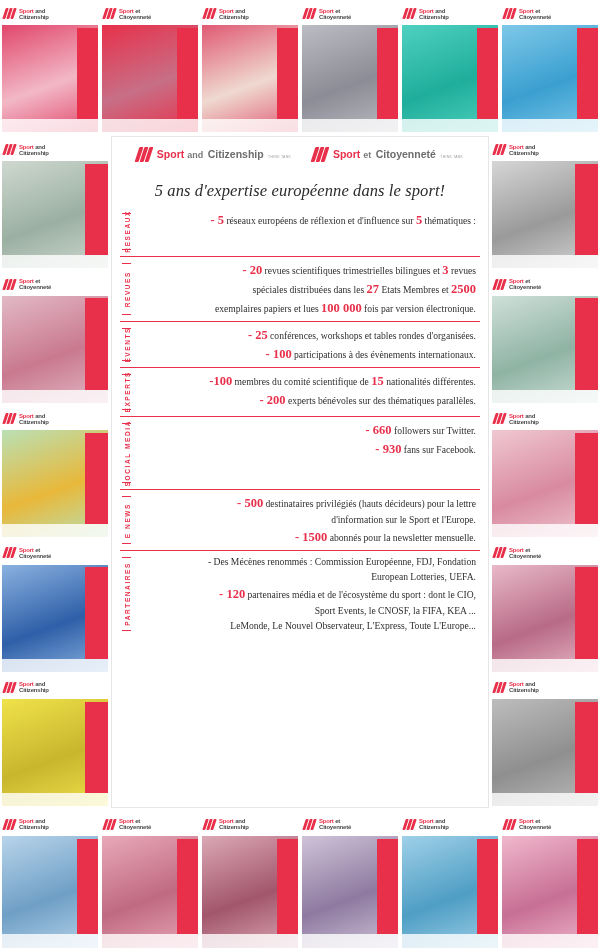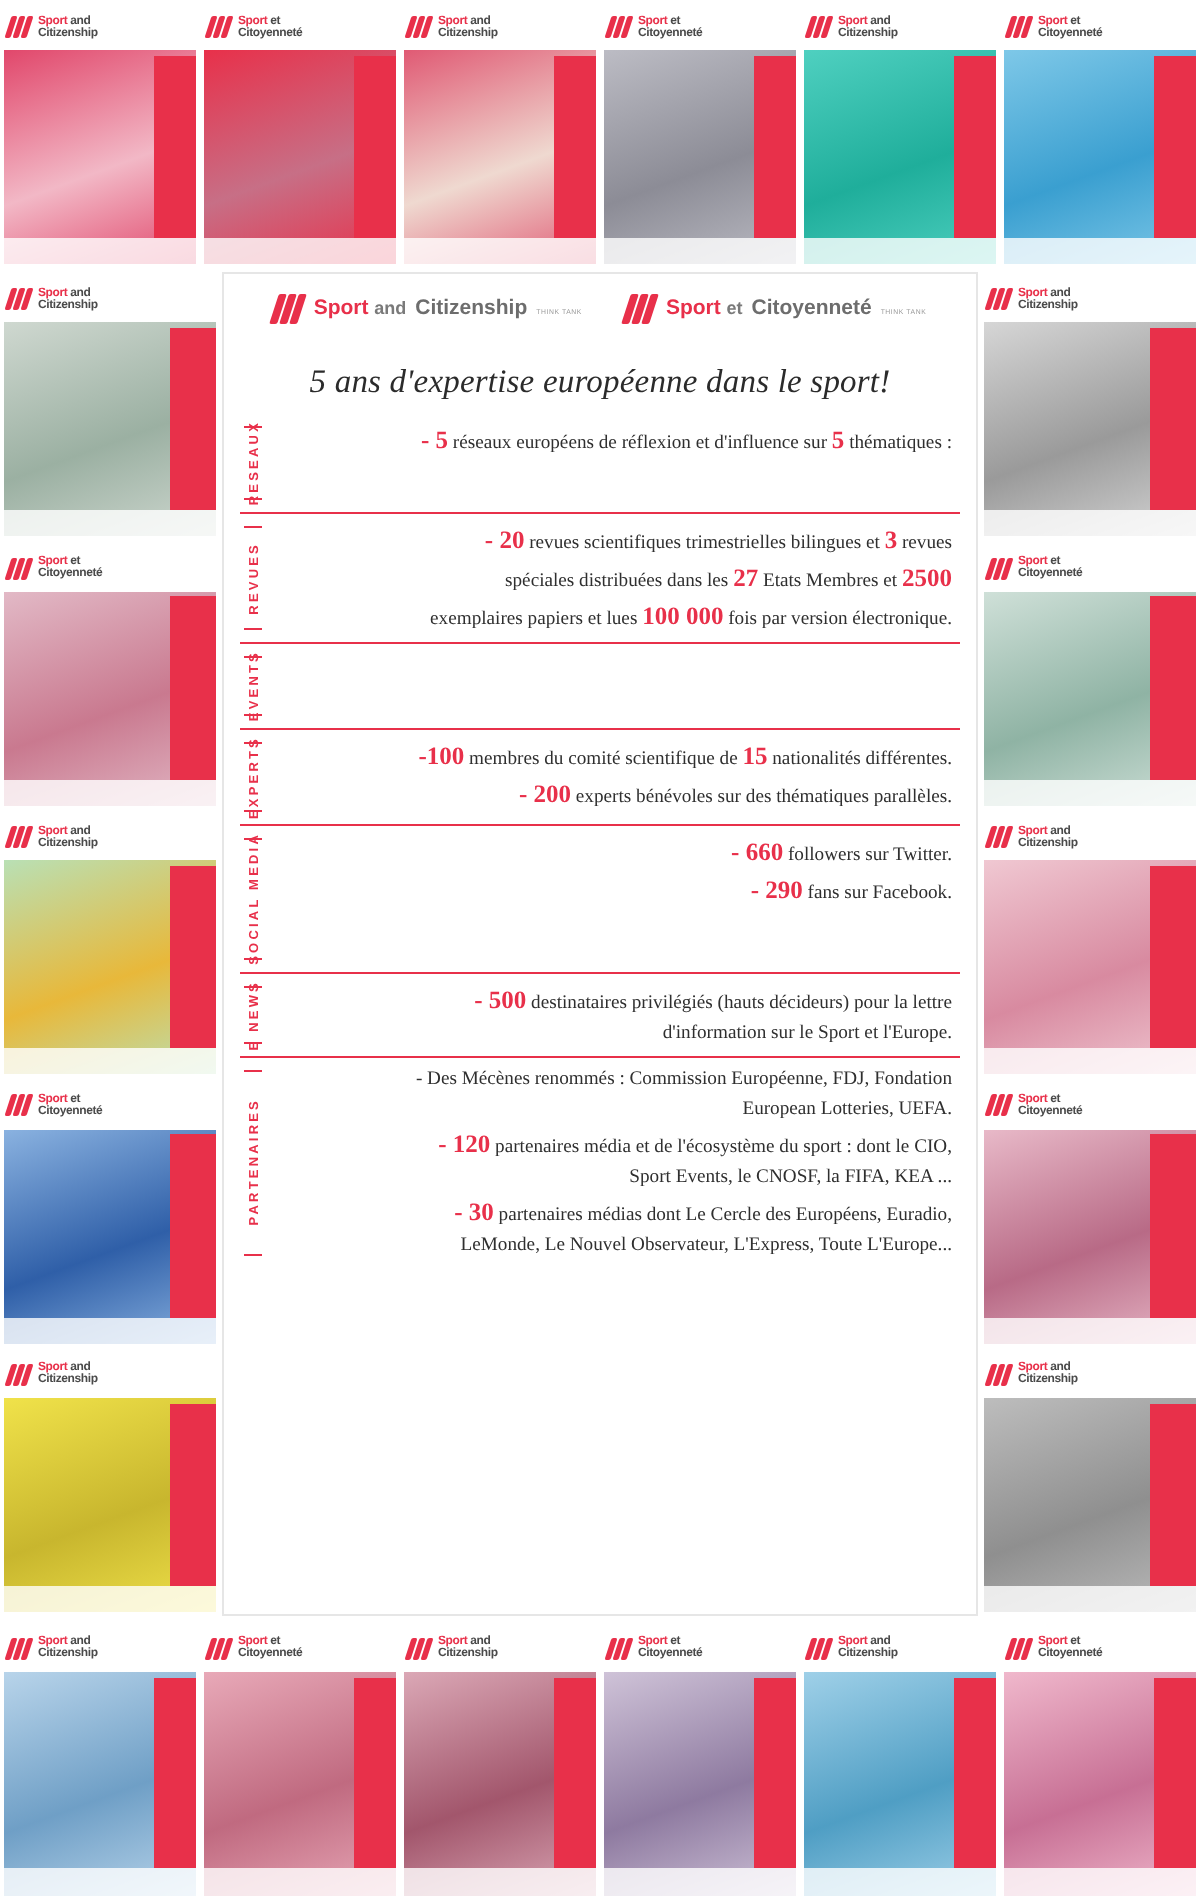--- a/index.html
+++ b/index.html
@@ -685,57 +685,61 @@
           <div class="row-body">
             <p><span class="num">- </span><span class="num">20</span><span> revues scientifiques trimestrielles bilingues et </span><span class="num">3</span><span> revues</span></p>
             <p><span>spéciales distribuées dans les </span><span class="num">27</span><span> Etats Membres et </span><span class="num">2500</span></p>
             <p><span>exemplaires papiers et lues </span><span class="num">100 000</span><span> fois par version électronique.</span></p>
           </div>
         </div>
         <div class="row">
           <div class="side-label">
             <span class="vtxt">EVENTS</span>
           </div>
+          <div class="row-body">
+            <p><span class="num">- </span><span class="num">25</span><span> conférences, workshops et tables rondes d'organisées.</span></p>
+            <p><span class="num">- </span><span class="num">100</span><span> participations à des évènements internationaux.</span></p>
+          </div>
         </div>
         <div class="row">
           <div class="side-label">
             <span class="vtxt">EXPERTS</span>
           </div>
           <div class="row-body">
             <p><span class="num">-</span><span class="num">100</span><span> membres du comité scientifique de </span><span class="num">15</span><span> nationalités différentes.</span></p>
             <p><span class="num">- </span><span class="num">200</span><span> experts bénévoles sur des thématiques parallèles.</span></p>
           </div>
         </div>
         <div class="row">
           <div class="side-label">
             <span class="vtxt">SOCIAL MEDIA</span>
           </div>
           <div class="row-body">
             <p><span class="num">- </span><span class="num">660</span><span> followers sur Twitter.</span></p>
-            <p><span class="num">- </span><span class="num">290</span><span> fans sur Facebook.</span></p>
+            <p><span class="num">- </span><span class="num">930</span><span> fans sur Facebook.</span></p>
           </div>
         </div>
         <div class="row">
           <div class="side-label">
             <span class="vtxt">E NEWS</span>
           </div>
           <div class="row-body">
             <p><span class="num">- </span><span class="num">500</span><span> destinataires privilégiés (hauts décideurs) pour la lettre</span></p>
             <p><span>d'information sur le Sport et l'Europe.</span></p>
+            <p><span class="num">- </span><span class="num">1500</span><span> abonnés pour la newsletter mensuelle.</span></p>
           </div>
         </div>
         <div class="row">
           <div class="side-label">
             <span class="vtxt">PARTENAIRES</span>
           </div>
           <div class="row-body">
             <p><span>- Des Mécènes renommés : Commission Européenne, FDJ,  Fondation</span></p>
             <p><span>European Lotteries, UEFA.</span></p>
             <p><span class="num">- </span><span class="num">120</span><span> partenaires  média et de l'écosystème du sport : dont le CIO,</span></p>
             <p><span>Sport Events, le CNOSF, la FIFA, KEA ...</span></p>
-            <p><span class="num">- </span><span class="num">30</span><span> partenaires  médias dont Le Cercle des Européens, Euradio,</span></p>
             <p><span>LeMonde, Le Nouvel Observateur, L'Express, Toute L'Europe...</span></p>
           </div>
         </div>
       </div>
 
   </div>
 </div>
 
 </body></html>

